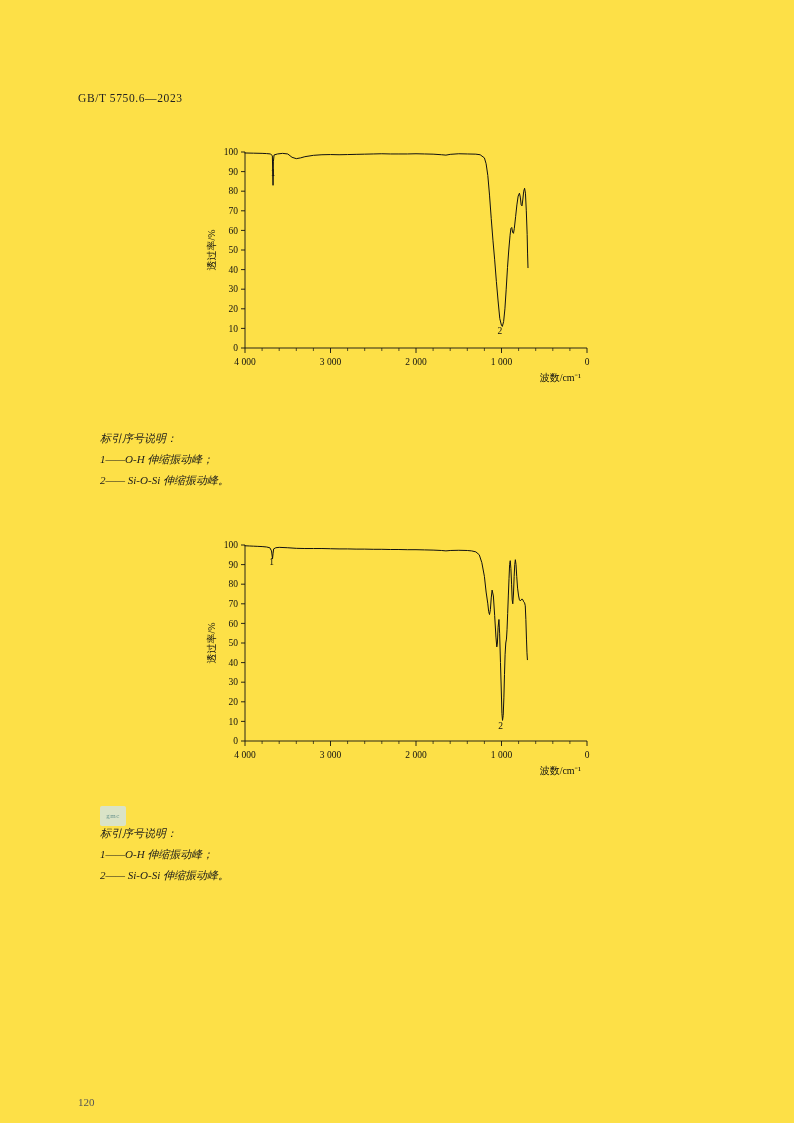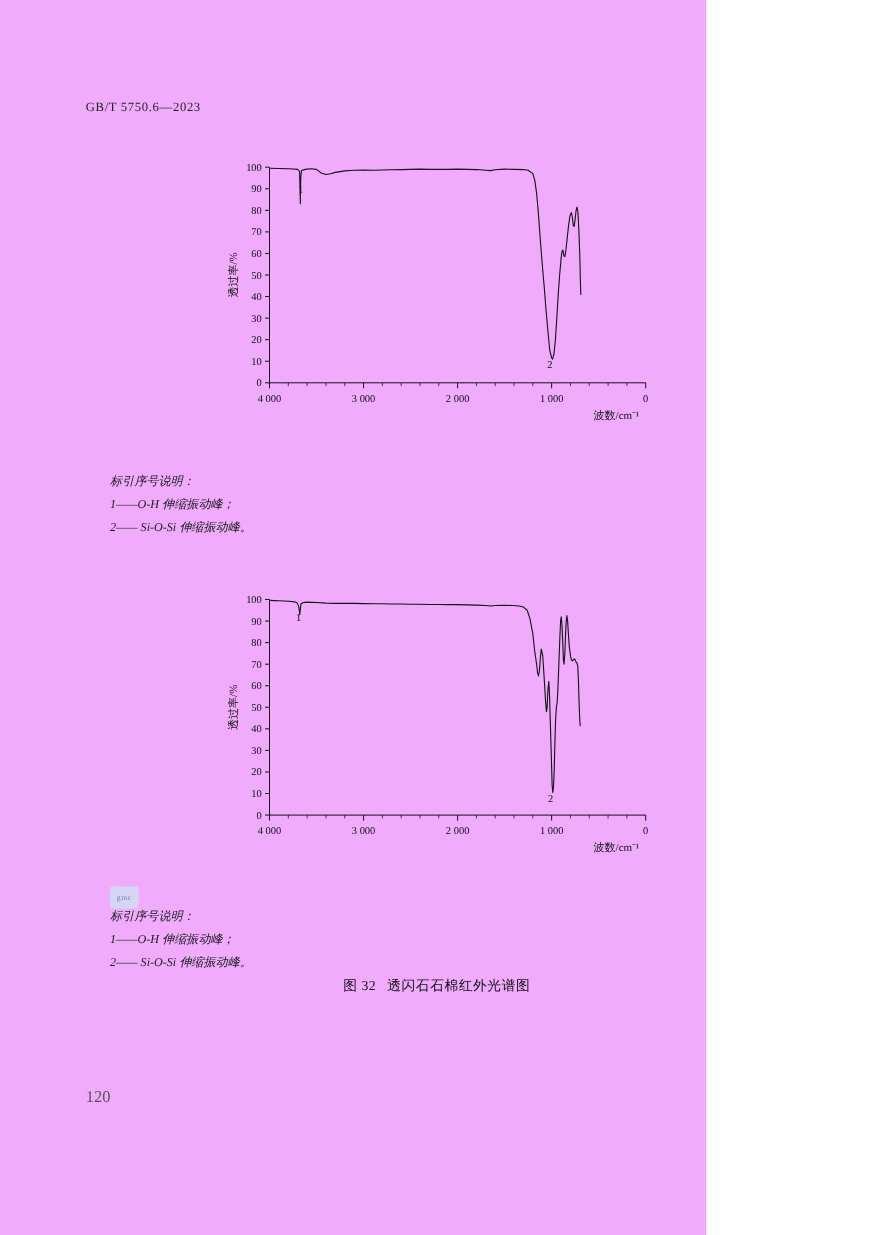--- a/index.html
+++ b/index.html
@@ -11,23 +11,23 @@
     width: 794px;
     height: 1123px;
     position: relative;
     font-family: "Liberation Serif", serif;
     color: #1a1a1a;
     overflow: hidden;
   }
   .page {
     position: absolute;
     inset: 0;
-    width: 642px;
+    width: 794px;
     height: 1123px;
-    background: #f0abfc;
+    background: #fde047;
   }
   .header {
     position: absolute;
     top: 92px;
     left: 78px;
     font-family: "Liberation Serif", serif;
     font-size: 11.5px;
     letter-spacing: 0.6px;
     color: #222;
   }
@@ -65,22 +65,22 @@
     font-family: "Liberation Serif", serif;
     color: #111;
     letter-spacing: 0.5px;
   }
   .fig-caption .num {
     margin-right: 10px;
   }
   .page-number {
     position: absolute;
     left: 78px;
-    top: 990px;
-    font-size: 15px;
+    top: 1096px;
+    font-size: 11px;
     color: #555;
     font-family: "Liberation Serif", serif;
   }
   .watermark {
     position: absolute;
     left: 100px;
     top: 806px;
     width: 26px;
     height: 20px;
     background: #cfe4f2;
@@ -265,19 +265,16 @@
   </div>
 
   <div class="watermark">gmc</div>
 
   <div class="notes" style="top:823px;">
     <div>标引序号说明：</div>
     <div>1——O-H 伸缩振动峰；</div>
     <div>2—— Si-O-Si 伸缩振动峰。</div>
   </div>
 
-  <div class="fig-caption" style="top:888px;">
-    <span class="num">图 32</span><span>透闪石石棉红外光谱图</span>
-  </div>
 
   <div class="page-number">120</div>
 
 </div>
 
 </body></html>

